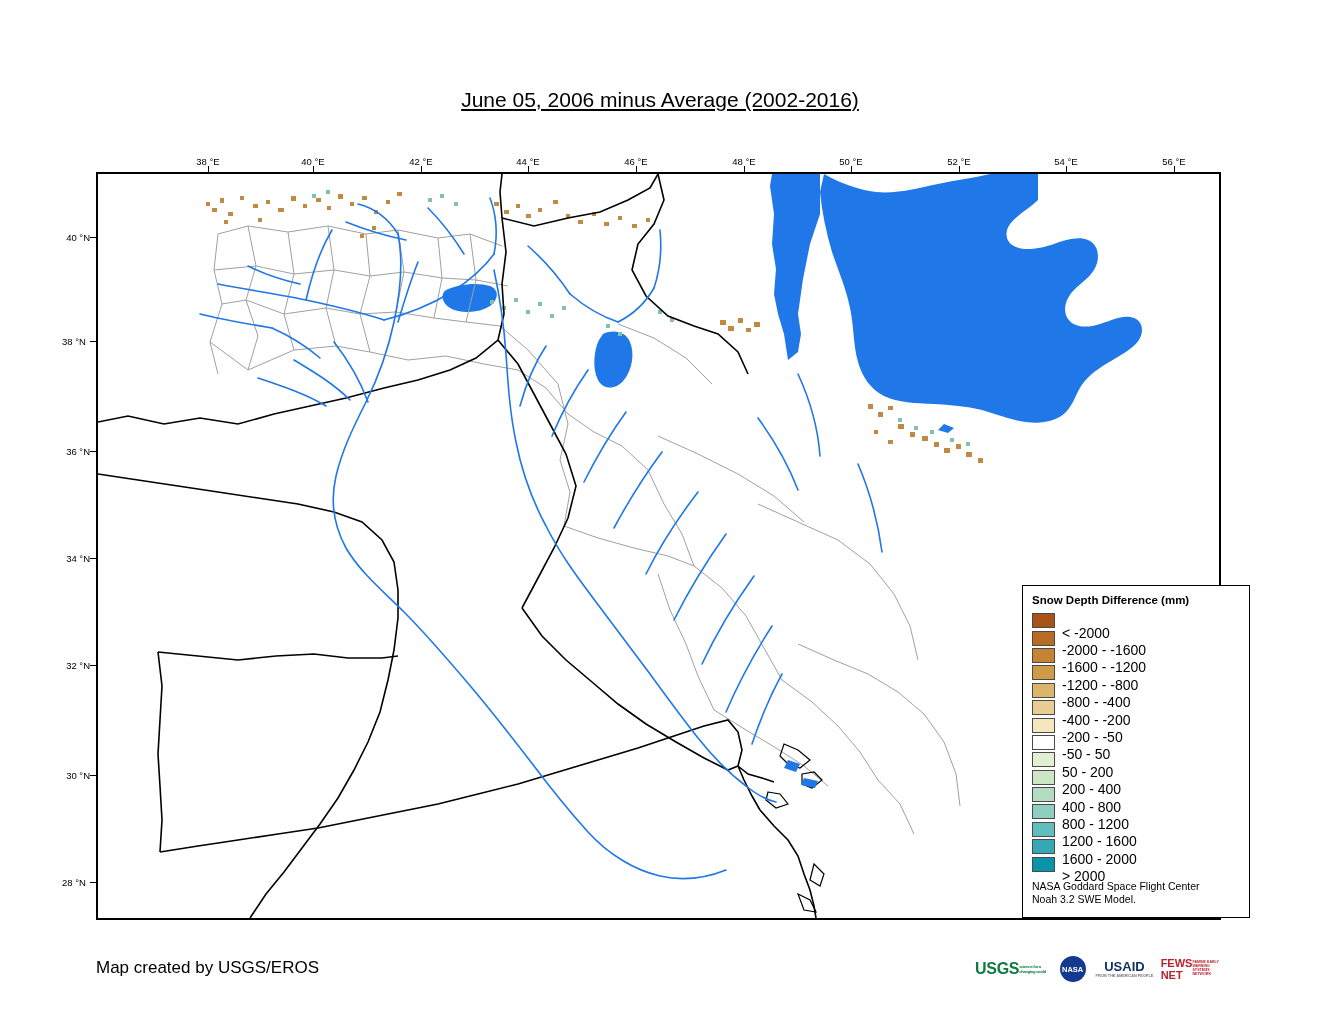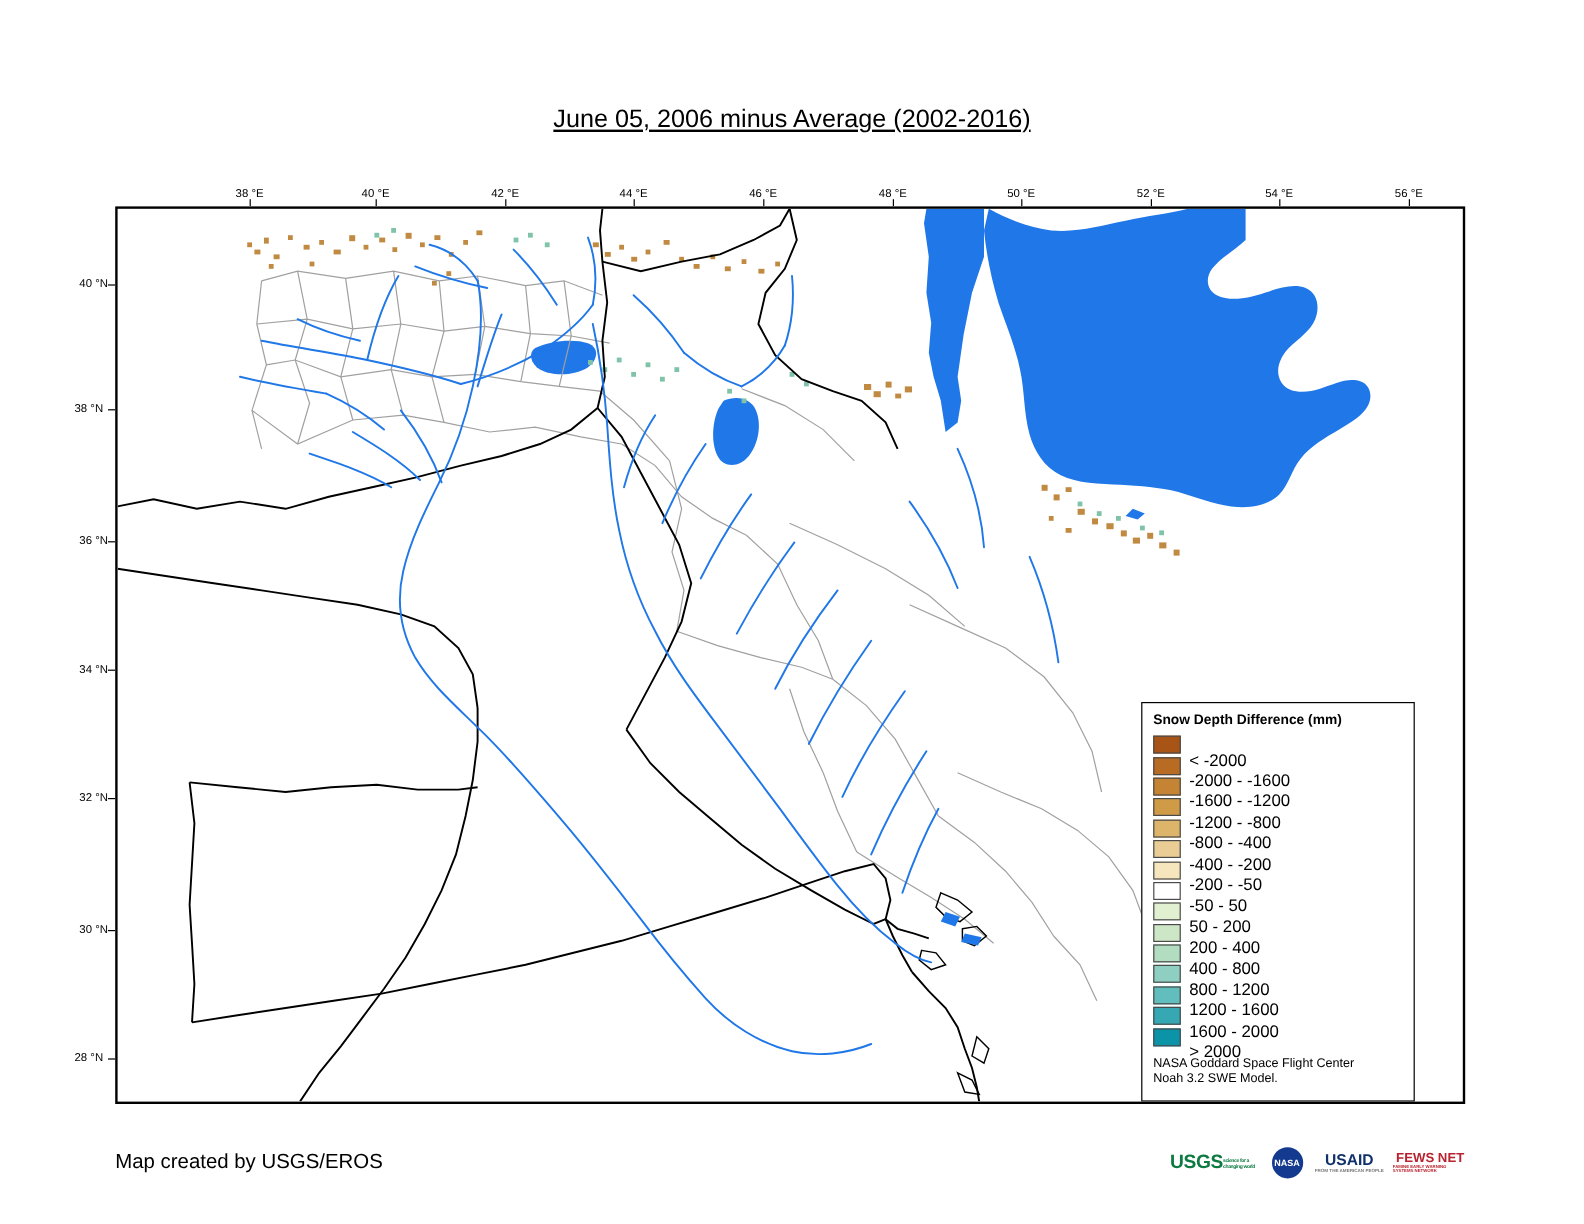--- a/index.html
+++ b/index.html
@@ -69,21 +69,21 @@
   .lat-label { transform: translateY(-50%); text-align: right; }
 
   .tick {
     position: absolute;
     background: #000;
   }
 
   
   #legend {
     position: absolute;
-    left: 951px;
+    left: 1022px;
     top: 585px;
     width: 228px;
     height: 333px;
     background: #ffffff;
     border: 1px solid #000;
     box-sizing: border-box;
     padding: 8px 0 6px 9px;
   }
   #legend-title {
     font-size: 11.5px;
@@ -171,21 +171,20 @@
     color: #10306b;
     font-size: 13px;
     flex-direction: column;
   }
   .logo-usaid .usaid-sub { font-size: 3.8px; color: #777; line-height: 1.1; }
   .logo-fews {
     width: 64px; height: 30px;
     background: #ffffff;
     color: #b8232f;
     font-size: 11px;
-    flex-direction: column;
   }
   .logo-fews .fews-sub { font-size: 3.6px; color: #b8232f; line-height: 1.1; }
 </style>
 </head>
 <body>
 
 <div id="page">
 
   <div class="subtitle">June 05, 2006 minus Average (2002-2016)</div>
 

